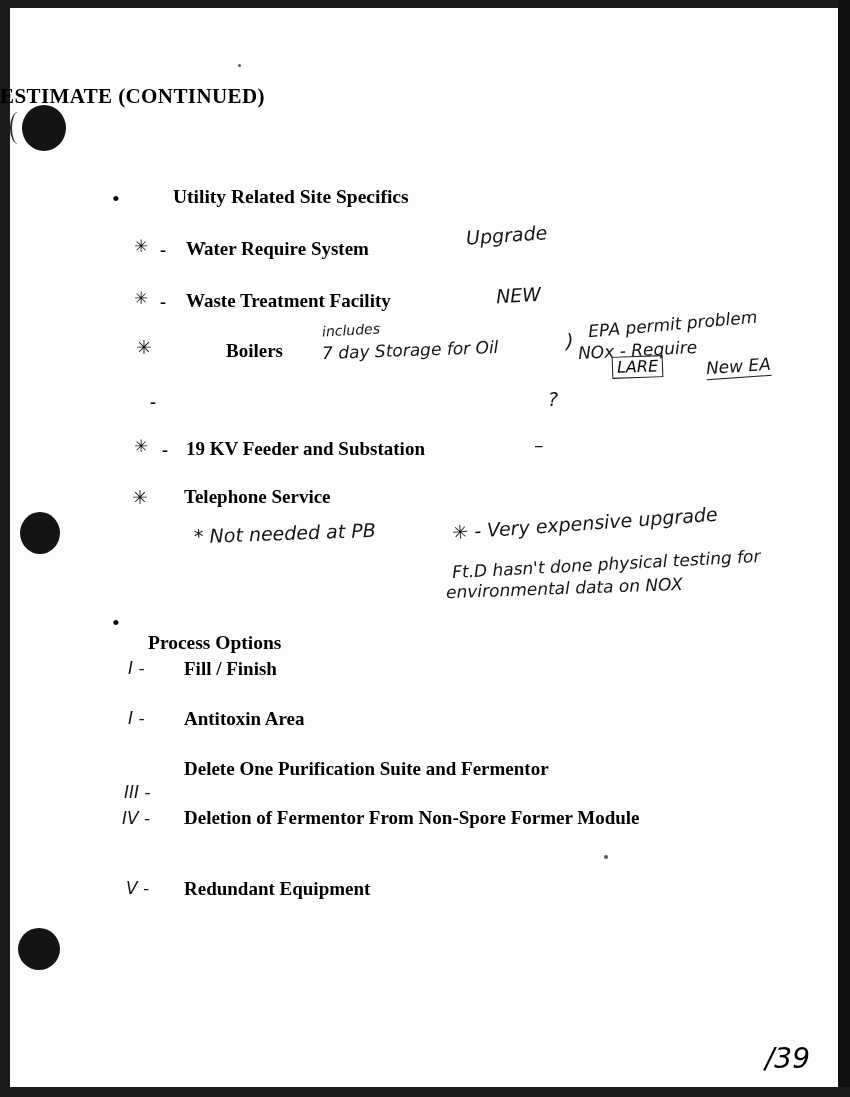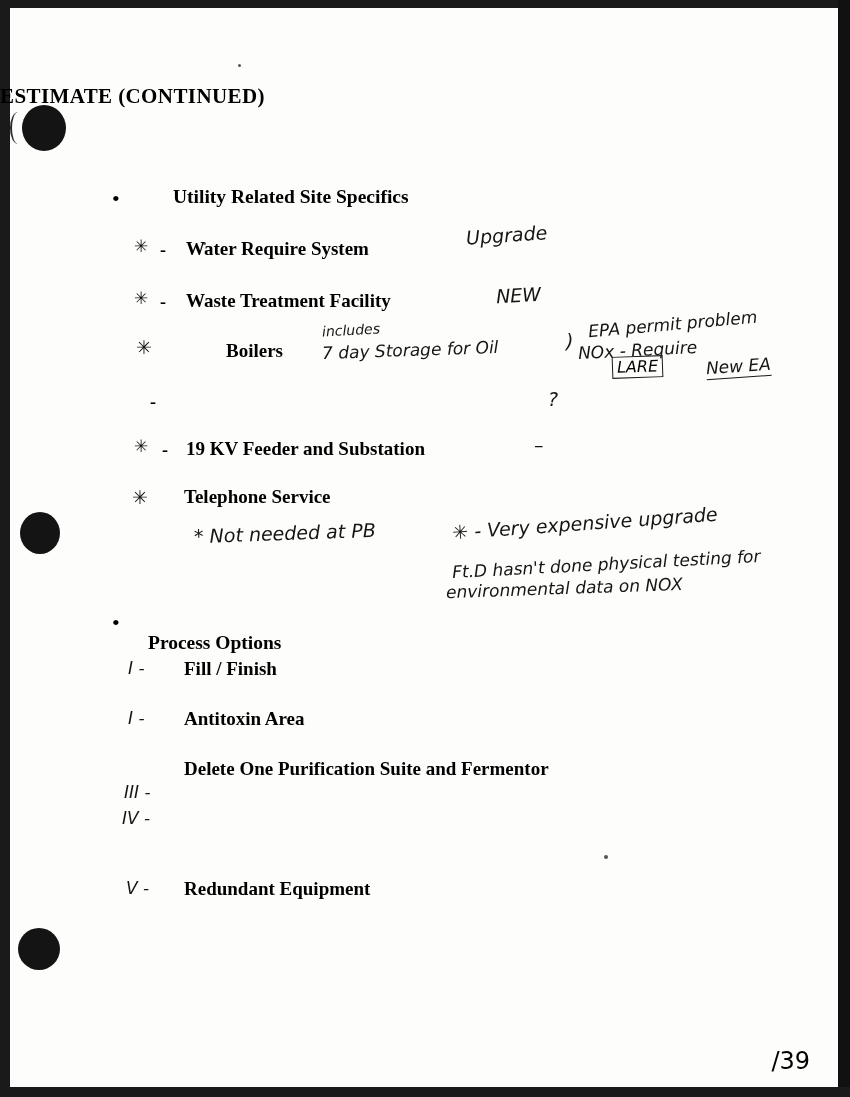--- a/index.html
+++ b/index.html
@@ -112,21 +112,22 @@
     font-style: italic;
     font-size: 16px;
   }
   .underline-hand {
     border-bottom: 1.4px solid #1a1a1a;
   }
   .page-num {
     position: absolute;
     right: 40px; bottom: 22px;
     font-family: "DejaVu Sans", sans-serif;
-    font-size: 24px;
+    font-style: italic;
+    font-size: 28px;
   }
   .speck {
     position: absolute;
     background: #555;
     border-radius: 50%;
   }
 </style>
 </head>
 <body>
 
@@ -195,19 +196,20 @@
   <div class="hand hand-md" style="left:128px; top:658px;">I -</div>
   <div class="item" style="left:184px; top:658px;">Fill / Finish</div>
 
   <div class="hand hand-md" style="left:128px; top:708px;">I -</div>
   <div class="item" style="left:184px; top:708px;">Antitoxin Area</div>
 
   <div class="hand hand-md" style="left:124px; top:782px;">III -</div>
   <div class="item" style="left:184px; top:758px;">Delete One Purification Suite and Fermentor</div>
 
   <div class="hand hand-md" style="left:122px; top:808px;">IV -</div>
+  <div class="item" style="left:184px; top:806px; width:560px; line-height:1.25;">Deletion of Fermentor From Non-Spore Former Module</div>
 
   <div class="hand hand-md" style="left:126px; top:878px;">V -</div>
   <div class="item" style="left:184px; top:878px;">Redundant Equipment</div>
 
   <div class="page-num">/39</div>
 
 </div>
 
 </body></html>

